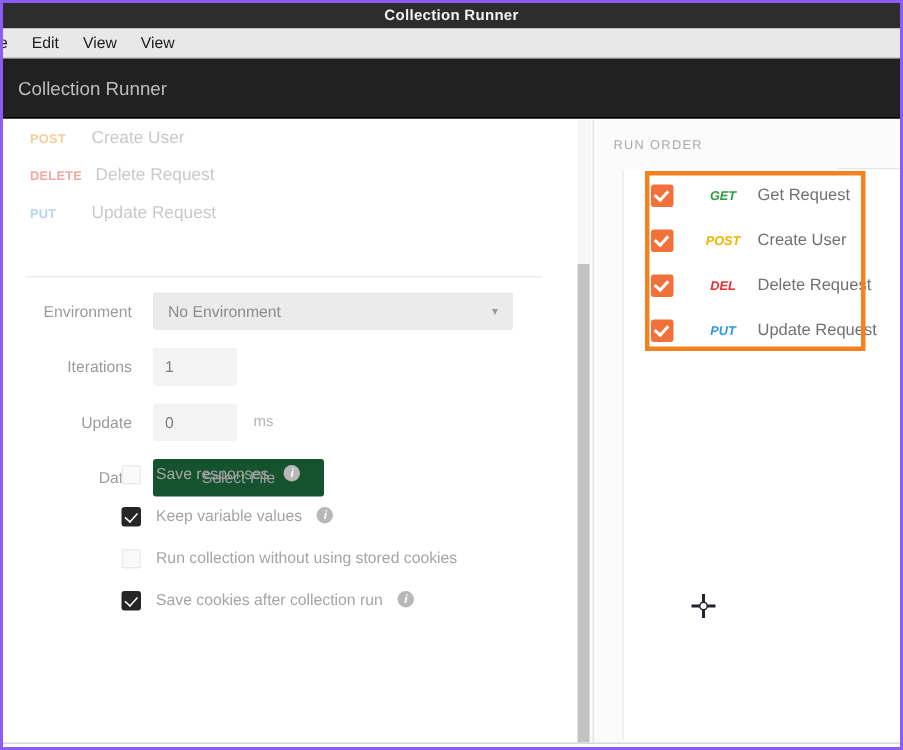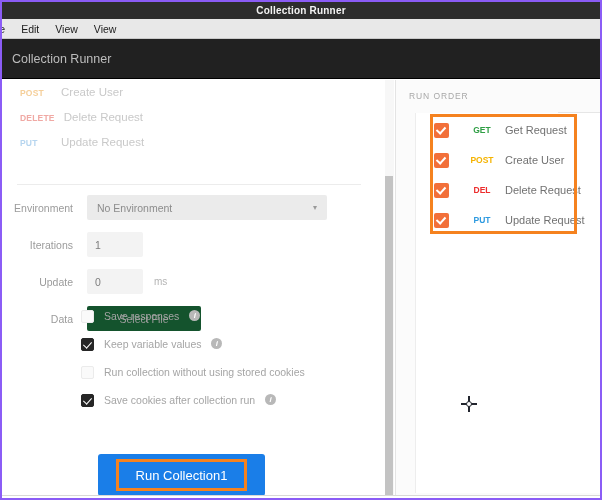--- a/index.html
+++ b/index.html
@@ -133,21 +133,21 @@
     position: absolute;
     left: 0; top: 115px;
     width: 375px;
   }
   .frow {
     display: flex;
     align-items: center;
     margin-bottom: 12px;
   }
   .flabel {
-    width: 85px;
+    width: 100px;
     text-align: right;
     padding-right: 14px;
     font-size: 10.5px;
     color: #9b9b9b;
   }
   .select {
     width: 240px; height: 25px;
     background: #ebebeb;
     border: none; border-radius: 2px;
     display: flex; align-items: center;
@@ -313,20 +313,21 @@
     border: solid #ffffff;
     border-width: 0 2px 2px 0;
     transform: rotate(42deg);
   }
   .omethod {
     font-size: 8.5px;
     font-weight: bold;
     width: 46px;
     text-align: center;
     margin-left: 10px;
+    font-style: italic;
   }
   .om-get  { color: #2f9e44; }
   .om-post { color: #f5b301; }
   .om-del  { color: #ec2e2e; }
   .om-put  { color: #2e9ae0; }
   .oname { font-size: 11px; color: #717171; }
   .hl-order {
     position: absolute;
     left: 428px; top: 112px;
     width: 147px; height: 120px;
@@ -460,24 +461,20 @@
         </div>
 
         <div class="crow">
           <span class="cbox on"></span>
           <span class="clabel">Save cookies after collection run</span>
           <span class="info">i</span>
         </div>
 
       </div>
 
-      <div class="runwrap">
-        <button class="runbtn">Run Collection1</button>
-        <div class="hl-run"></div>
-      </div>
 
       <div class="scrollbar"></div>
       <div class="scrollthumb"></div>
 
     </div>
 
     <div class="rightpane">
       <div class="runorder-title">RUN ORDER</div>
       <div class="rp-topline"></div>
 

